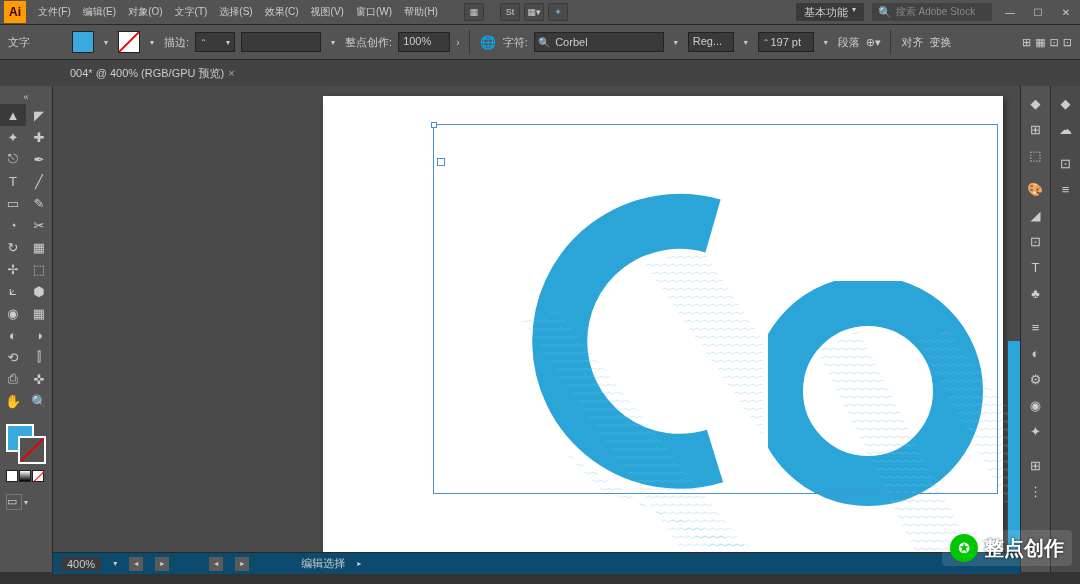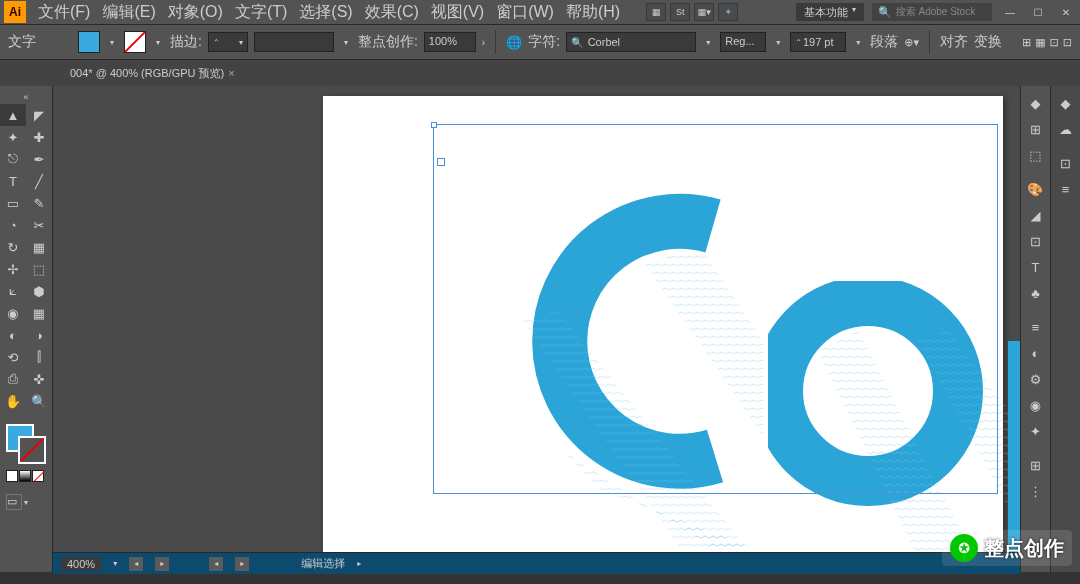--- a/index.html
+++ b/index.html
@@ -1,25 +1,25 @@
 <!DOCTYPE html>
 <html><head>
 <meta charset="utf-8">
 <style>
 *{margin:0;padding:0;box-sizing:border-box;font-family:"Microsoft YaHei",Arial,sans-serif;font-size:11px;color:#ccc;user-select:none}
 body{width:1080px;height:584px;background:#333;overflow:hidden;position:relative}
 .menubar{height:24px;background:#535353;display:flex;align-items:center;padding:0 4px;gap:0}
 .app-icon{width:22px;height:22px;background:#ff9a00;color:#330000;font-weight:bold;display:flex;align-items:center;justify-content:center;font-size:12px;margin-right:6px}
-.menu-item{padding:0 6px;height:24px;display:flex;align-items:center;cursor:default;font-size:16px}
+.menu-item{padding:0 6px;height:24px;display:flex;align-items:center;cursor:default;font-size:10px}
 .menu-right{margin-left:auto;display:flex;align-items:center;gap:8px}
 .workspace-btn{background:#3a3a3a;padding:2px 8px;display:flex;align-items:flex-start;gap:4px;height:18px}
 .search-box{background:#424242;padding:2px 6px;display:flex;align-items:center;gap:4px;width:120px;height:18px;color:#888}
 .win-btn{width:20px;height:16px;display:flex;align-items:center;justify-content:center;font-size:10px}
 .control-bar{height:36px;background:#535353;display:flex;align-items:center;padding:0 8px;gap:6px;border-top:1px solid #282828;border-bottom:1px solid #282828}
-.ctrl-label{font-size:14px;color:#ccc}
+.ctrl-label{font-size:11px;color:#ccc}
 .color-swatch{width:22px;height:22px;background:#3aa9e0;border:1px solid #222}
 .dropdown-arrow{width:12px;display:flex;align-items:center;justify-content:center;font-size:8px}
 .no-stroke{width:22px;height:22px;background:#fff;position:relative;border:1px solid #222}
 .no-stroke::after{content:"";position:absolute;width:28px;height:2px;background:#e00;transform:rotate(-45deg);top:9px;left:-4px}
 .ctrl-input{background:#3a3a3a;border:1px solid #222;padding:2px 4px;color:#ccc;height:20px}
 .divider{width:1px;height:24px;background:#3a3a3a;margin:0 4px}
 .tab-bar{height:26px;background:#434343;display:flex;align-items:center;padding-left:60px}
 .doc-tab{padding:0 10px;height:26px;display:flex;align-items:center;gap:4px;background:#434343;font-size:11px}
 .close-x{font-size:11px;color:#aaa}
 .main{display:flex;height:486px}
@@ -61,21 +61,21 @@
   <div class="menu-item">编辑(E)</div>
   <div class="menu-item">对象(O)</div>
   <div class="menu-item">文字(T)</div>
   <div class="menu-item">选择(S)</div>
   <div class="menu-item">效果(C)</div>
   <div class="menu-item">视图(V)</div>
   <div class="menu-item">窗口(W)</div>
   <div class="menu-item">帮助(H)</div>
   <div style="width:20px"></div>
   <div class="menu-icon-btn">▦</div>
-  <div class="menu-icon-btn" style="margin-left:4px">St</div>
+  <div class="menu-icon-btn" style="margin-left:16px">St</div>
   <div class="menu-icon-btn" style="margin-left:4px">▦▾</div>
   <div class="menu-icon-btn" style="margin-left:4px;color:#7ac">✦</div>
   <div class="menu-right">
     <div class="workspace-btn">
         <span>基本功能</span>
         <span style="font-size:8px">▾</span>
       </div>
     <div class="search-box">
         <span>🔍</span>
         <span style="color:#888;font-size:10px">搜索 Adobe Stock</span>

